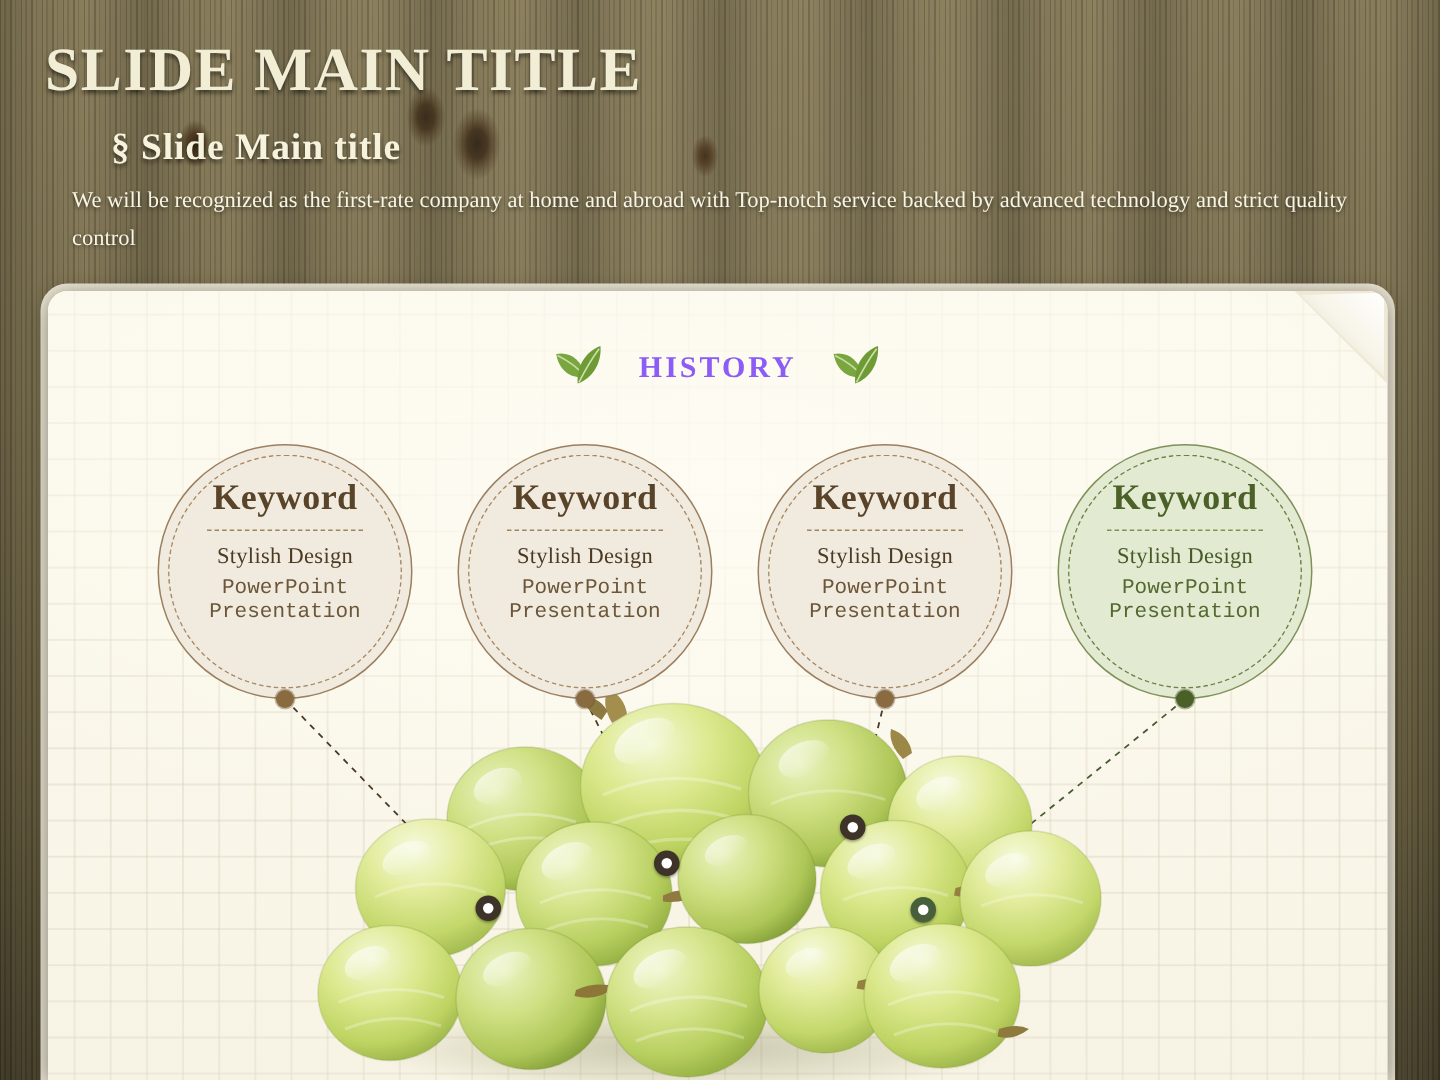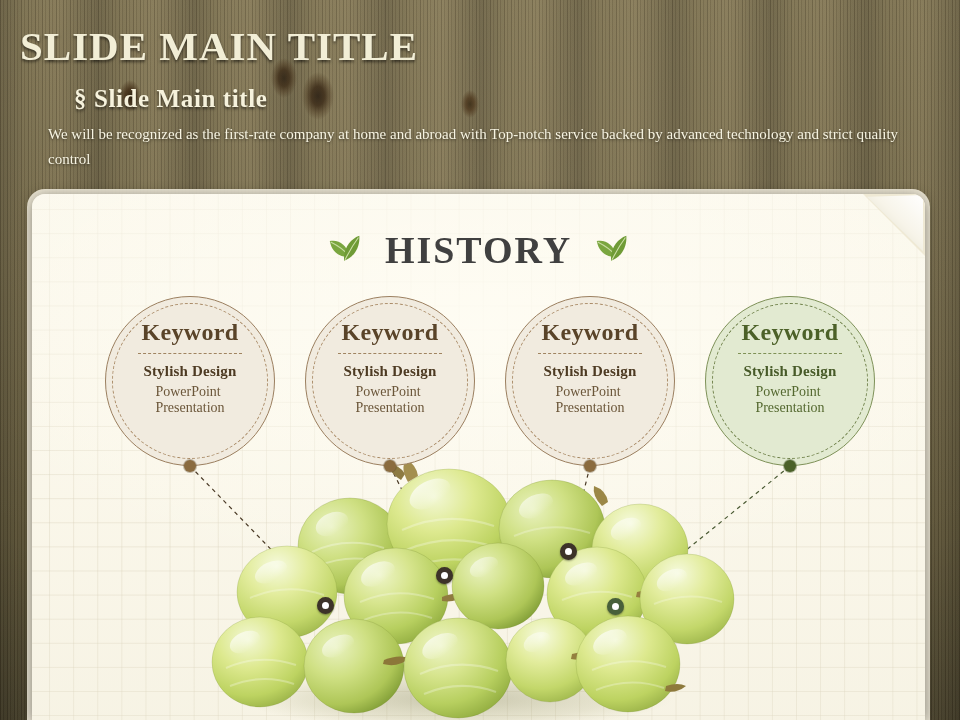--- a/index.html
+++ b/index.html
@@ -34,21 +34,21 @@
       linear-gradient(180deg,#7b7050 0%,#6c6244 38%,#5e5539 72%,#4e4730 100%);
   }
   #wood::after {
     content:""; position:absolute; inset:0;
     background:radial-gradient(ellipse 130% 110% at 50% 30%, rgba(255,238,200,0.10) 0%, rgba(0,0,0,0) 55%, rgba(0,0,0,0.30) 100%);
   }
 
   
   #header { position:absolute; left:0; top:0; width:960px; z-index:6; }
   #slide-title {
-    position:absolute; left:20px; top:22px;
+    position:absolute; left:30px; top:22px;
     font-size:41px; font-weight:bold; letter-spacing:1px;
     color:#f2eed6; text-shadow:0 2px 3px rgba(0,0,0,0.55);
   }
   #sub-wrap { position:absolute; left:30px; top:85px;margin-left:44px; }
   #sub-title {
     font-size:25px; font-weight:bold; color:#f6f2dc;
     text-shadow:0 2px 3px rgba(0,0,0,0.55); letter-spacing:0.6px;
   }
   #body-text {
     position:absolute; left:48px; top:122px; width:880px;
@@ -93,21 +93,21 @@
     clip-path:polygon(100% 0%, 100% 97%, 3% 3%);
     filter:drop-shadow(-3px 3px 4px rgba(0,0,0,0.30));
   }
 
   
   #history-row {
     position:absolute; left:0; top:34px; width:893px;
     display:flex; align-items:center; justify-content:center; gap:22px; z-index:6;
   }
   #history-title {
-    font-size:38px; font-weight:bold; letter-spacing:2px; color:#404040;
+    font-size:20px; font-weight:bold; letter-spacing:2px; color:#8b5cf6;
     font-family:"Liberation Serif", serif;
   }
   .leaf-icon { width:36px; height:34px; display:block; }
 
   
   .kw-circle {
     position:absolute; width:170px; height:170px; border-radius:50%;
     z-index:6;
   }
   .kw-outer {
@@ -120,22 +120,22 @@
   }
   .kw-content {
     position:absolute; inset:0; display:flex; flex-direction:column;
     align-items:center; justify-content:flex-start; padding-top:23px;
   }
   .kw-head { font-size:24px; font-weight:bold; color:#5a4429; letter-spacing:0.3px; }
   .kw-divider {
     width:104px; height:0; margin:7px 0 9px 0;
     border-top:1.3px dashed #a08460;
   }
-  .kw-sub { font-size:15px; font-weight:bold; color:#4d3a22; letter-spacing:0.2px; }
-  .kw-desc { font-size:14px; line-height:16px; color:#6b5639; margin-top:4px; }
+  .kw-sub { font-size:15px; font-weight:normal; color:#4d3a22; letter-spacing:0.2px; }
+  .kw-desc { font-size:14px; line-height:16px; color:#6b5639; text-align:center; margin-top:4px;font-family:Liberation Mono, monospace; }
   .kw-dot {
     position:absolute; left:50%; bottom:-6px; margin-left:-6px;
     width:12px; height:12px; border-radius:50%; background:#8a6b3f;
     box-shadow:0 0 0 1px rgba(90,68,41,0.35);
   }
   
   .kw-circle.green .kw-outer { border-color:#7e9158; background:#e2ead1; }
   .kw-circle.green .kw-inner { border-color:#6f8049; }
   .kw-circle.green .kw-head { color:#4c6128; }
   .kw-circle.green .kw-divider { border-top-color:#7f9155; }

